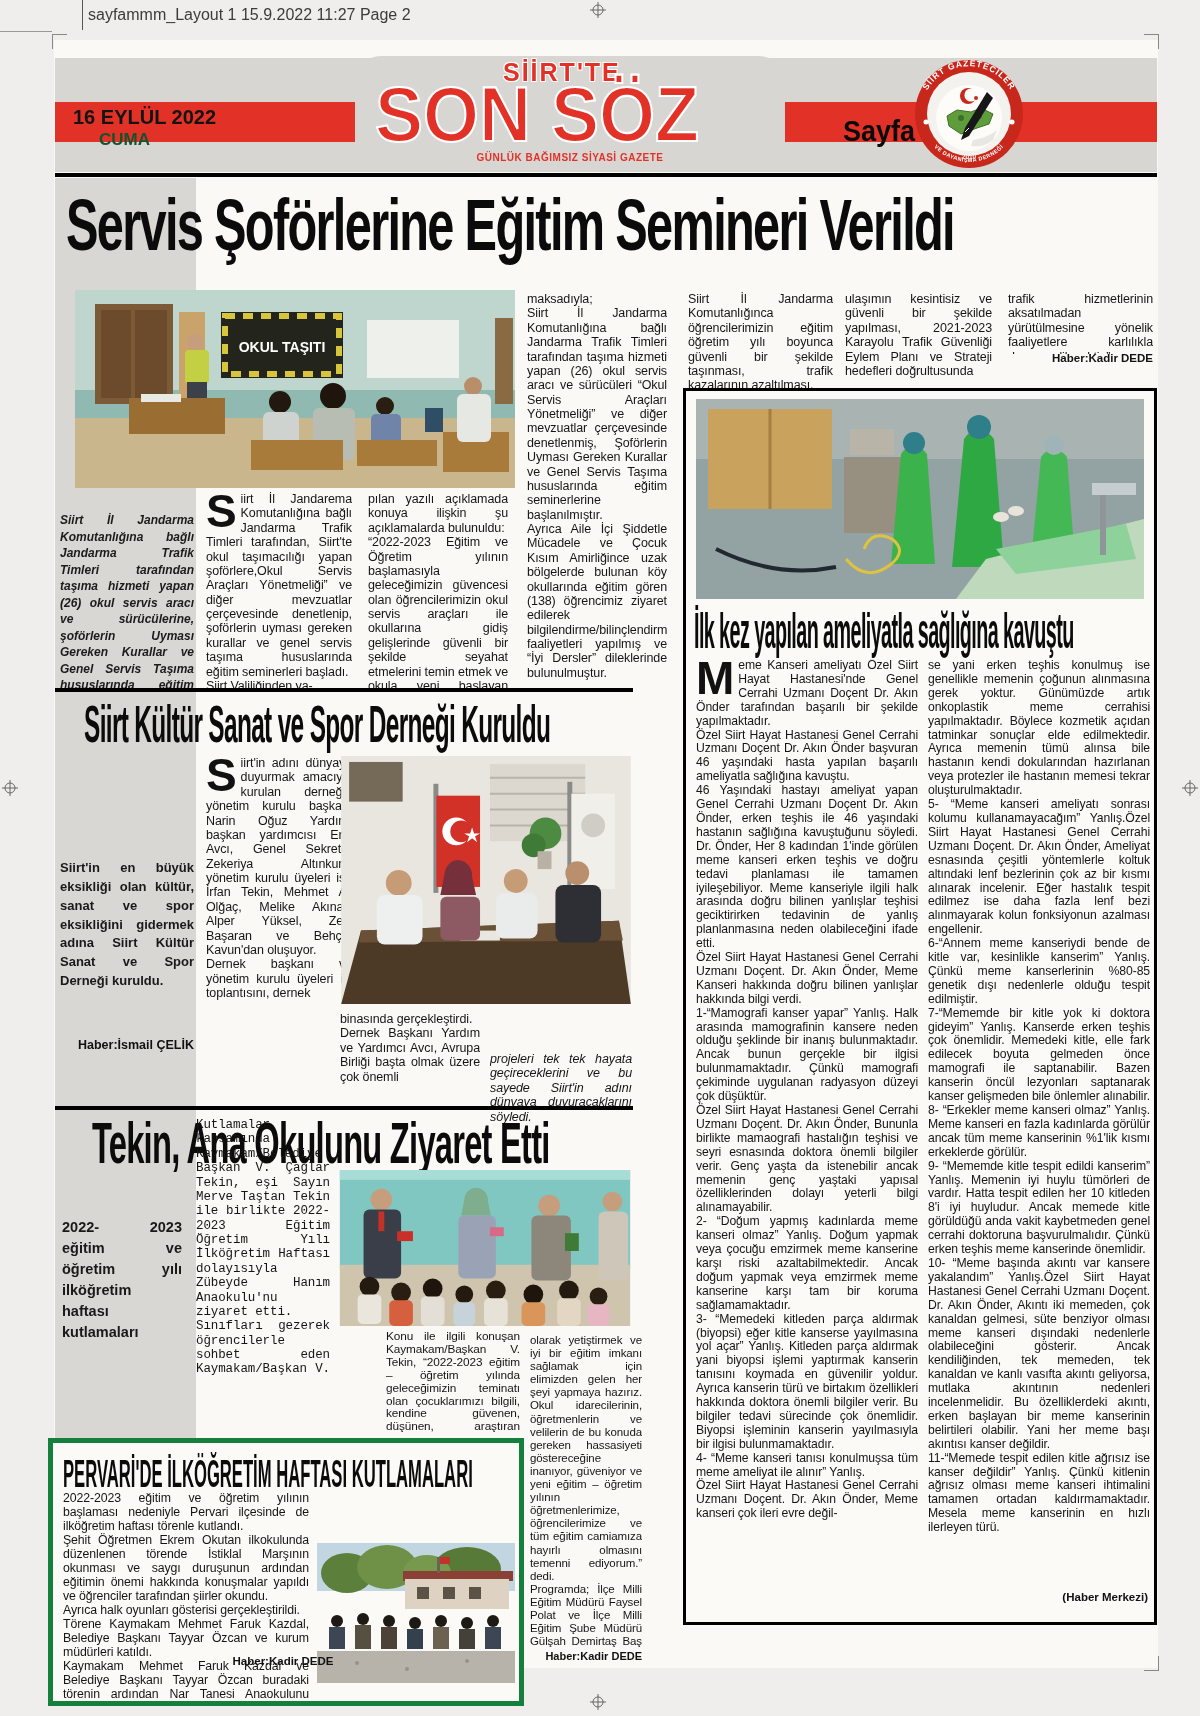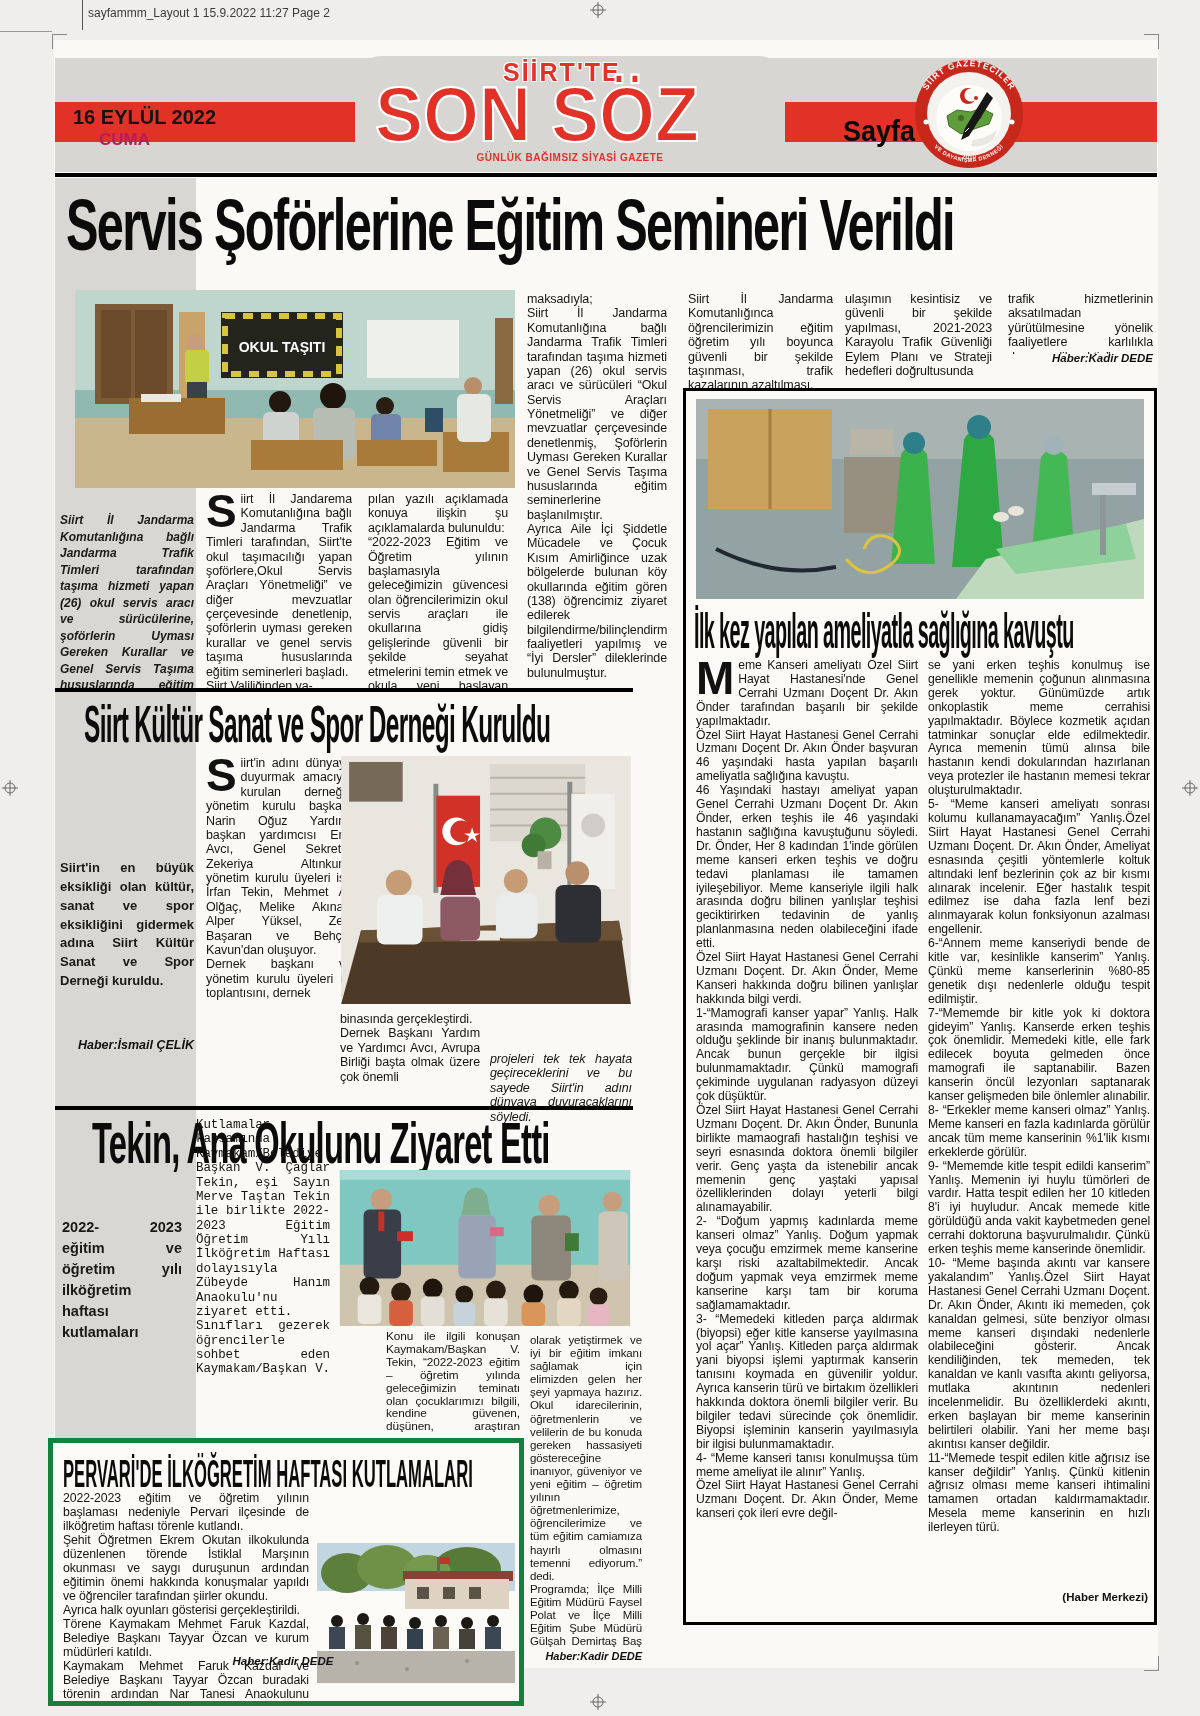--- a/index.html
+++ b/index.html
@@ -2,39 +2,39 @@
 <html><head>
 <meta charset="utf-8">
 <style>
   html,body{margin:0;padding:0;}
   body{width:1200px;height:1716px;background:#efeeec;font-family:"Liberation Sans",sans-serif;position:relative;overflow:hidden;}
   .abs{position:absolute;}
   #page-bg{left:54px;top:40px;width:1104px;height:1628px;background:#faf9f6;}
   #gray-strip{left:55px;top:178px;width:141px;height:1262px;background:#d9d7d3;}
   .news{font-size:12.5px;line-height:1.15;text-align:justify;white-space:pre-line;color:#161514;letter-spacing:-0.1px;overflow:hidden;}
   .headline{font-weight:900;color:#0b0b0b;white-space:nowrap;transform-origin:left top;letter-spacing:-1px;}
-  .byline{font-weight:700;font-style:italic;font-size:11.5px;text-align:right;color:#111;}
+  .byline{font-weight:700;font-size:11.5px;text-align:right;color:#111;}
   .dropcap{float:left;font-weight:700;font-size:46px;line-height:36px;padding:1px 4px 0 0;color:#111;}
   .capt{font-weight:700;font-style:italic;font-size:12px;line-height:1.38;text-align:justify;white-space:pre-line;color:#1c1b1a;overflow:hidden;}
   .sidebox{font-weight:700;text-align:justify;white-space:pre-line;color:#1a1918;overflow:hidden;margin-top:21px;}
   .rule{background:#000;}
   .crop{width:14px;height:14px;}
   #masthead{left:55px;top:58px;width:1102px;height:114px;background:#d8d6d2;}
   #red-band{left:0;top:44px;width:100%;height:40px;background:#e23228;}
   #logo-panel{left:300px;top:-2px;width:430px;height:112px;background:#d8d6d2;border-radius:26px;}
   #logo-prefix{left:148px;top:2px;font-size:25px;font-weight:900;color:#e23228;letter-spacing:2px;text-shadow:-1px -1px 0 #fff,1px -1px 0 #fff,-1px 1px 0 #fff,1px 1px 0 #fff;}
   #logo-main{left:20px;top:14px;font-size:72px;font-weight:900;color:#e23228;letter-spacing:0px;-webkit-text-stroke:2px #fff;transform:scaleY(1.08);transform-origin:top left;}
   #tagline{left:300px;top:94px;width:430px;text-align:center;font-size:10px;font-weight:900;color:#e23228;letter-spacing:0.5px;}
   #date-line{left:18px;top:48px;font-size:20px;font-weight:700;color:#141413;}
-  #day-line{left:44px;top:72px;font-size:17px;font-weight:700;color:#be185d;}
+  #day-line{left:44px;top:72px;font-size:17px;font-weight:700;color:#14532d;}
   #page-number{left:788px;top:56px;font-size:27px;font-weight:900;color:#0a0a0a;transform:scaleY(1.12);transform-origin:top left;}
   #box2{left:683px;top:388px;width:474px;height:1237px;border:3px solid #000000;background:#fbfaf7;box-sizing:border-box;}
   #box5{left:48px;top:1438px;width:476px;height:268px;border:5px solid #15803d;background:#fbfaf7;box-sizing:border-box;}
   .regmark svg{display:block;}
-  #print-info{left:88px;top:6px;font-size:12px;color:#3c3b3a;}
+  #print-info{left:88px;top:6px;font-size:16px;color:#3c3b3a;}
   #print-bar{left:82px;top:0;height:30px;border-left:1px solid #555;}
   #print-dash{left:0;top:31px;width:52px;height:1px;background:#999;}
 </style>
 </head>
 <body>
 
 <div class="abs" id="page-bg"></div>
 
 <div class="abs" id="print-bar"></div>
 <div class="abs" id="print-info">sayfammm_Layout 1  15.9.2022  11:27  Page 2</div>

